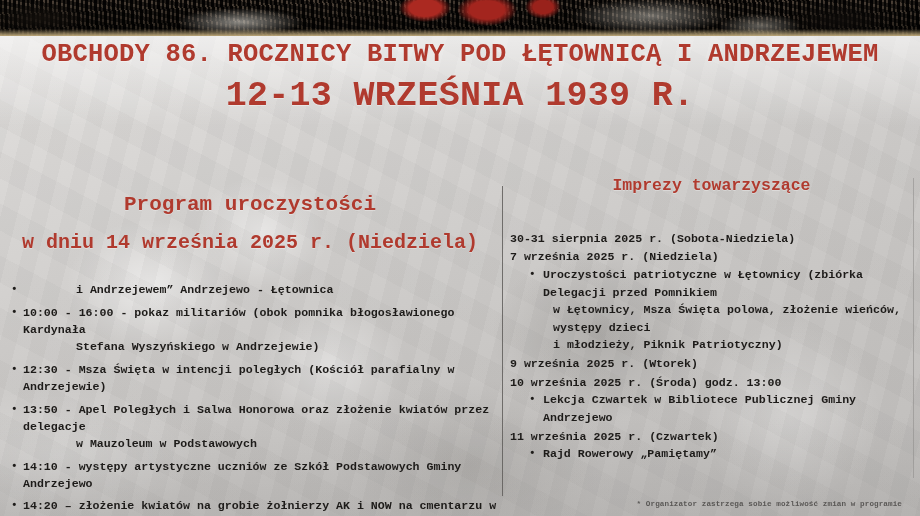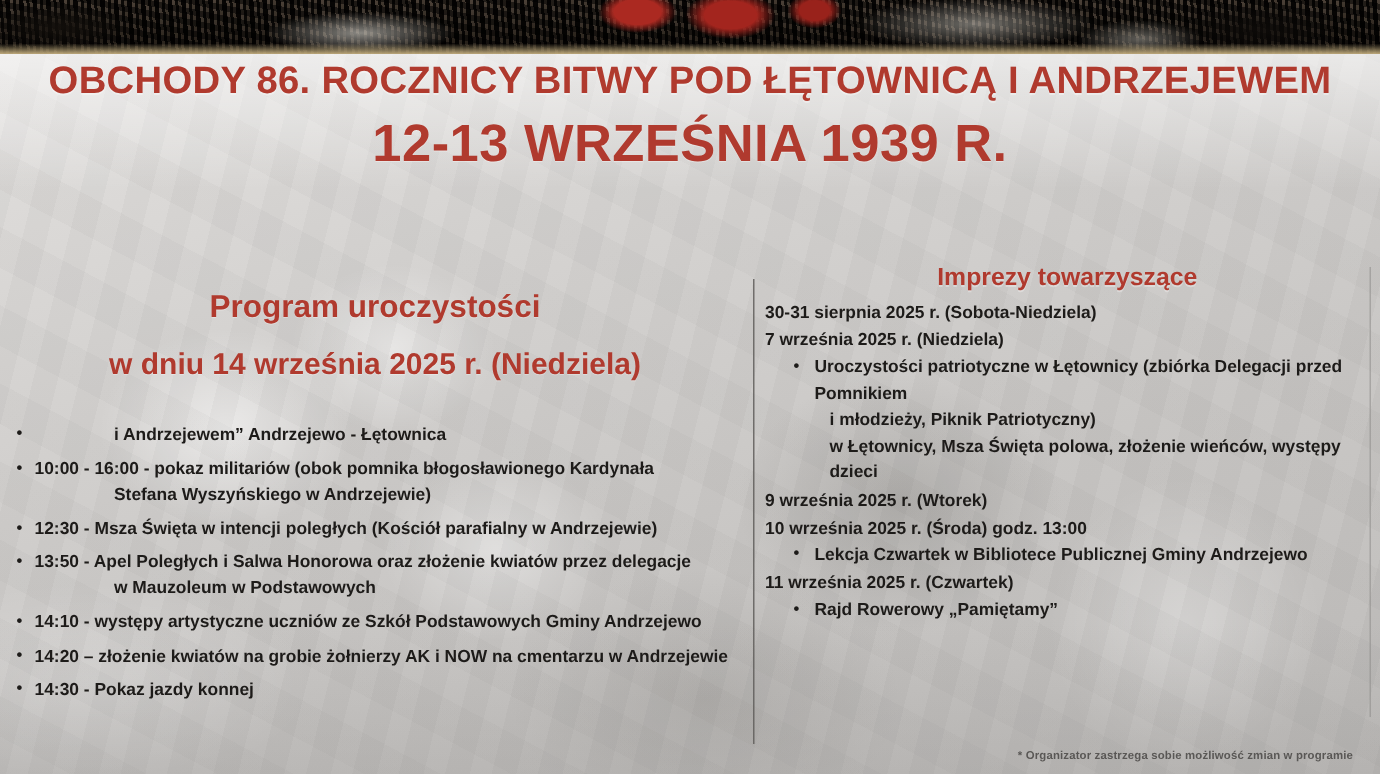--- a/index.html
+++ b/index.html
@@ -5,21 +5,21 @@
   html, body {
     margin: 0;
     padding: 0;
     background: #555;
   }
   #poster {
     position: relative;
     width: 920px;
     height: 516px;
     overflow: hidden;
-    font-family: Liberation Sans, sans-serif;
+    font-family: Liberation Mono, monospace;
     background: #d6d4d2;
   }
 
   
   .banner {
     position: absolute;
     left: 0; top: 0;
     width: 920px;
     height: 36px;
     overflow: hidden;
@@ -203,21 +203,21 @@
     top: 0;
     font-size: 11px;
     color: #1d1b19;
   }
   ul.prog > li .cont {
     display: block;
     padding-left: 53px;
   }
 
   
-  .groups { margin-top: 4px; }
+  .groups { margin-top: 34px; }
   .grp { margin-bottom: 1px; }
   .grp-date {
     font-size: 11.6px;
     font-weight: bold;
     color: #1d1b19;
     line-height: 1.52;
     padding-left: 7px;
   }
   ul.sub {
     list-style: none;
@@ -318,22 +318,22 @@
 
         <div class="grp">
           <div class="grp-date">30-31 sierpnia 2025 r. (Sobota-Niedziela)</div>
         </div>
 
         <div class="grp">
           <div class="grp-date">7 września  2025 r. (Niedziela)</div>
           <ul class="sub">
             <li>
               <span>Uroczystości patriotyczne w Łętownicy (zbiórka Delegacji przed Pomnikiem</span>
+              <span class="cont">w Łętownicy, Msza Święta polowa, złożenie wieńców, występy dzieci</span>
               <span class="cont">i młodzieży,  Piknik Patriotyczny)</span>
-              <span class="cont">w Łętownicy, Msza Święta polowa, złożenie wieńców, występy dzieci</span>
             </li>
           </ul>
         </div>
 
         <div class="grp">
           <div class="grp-date">9 września 2025 r. (Wtorek)</div>
         </div>
 
         <div class="grp">
           <div class="grp-date">10 września 2025 r. (Środa) godz. 13:00</div>

